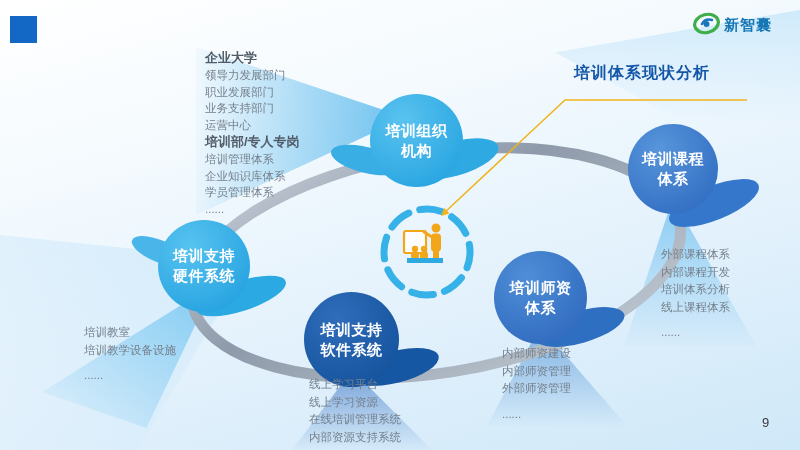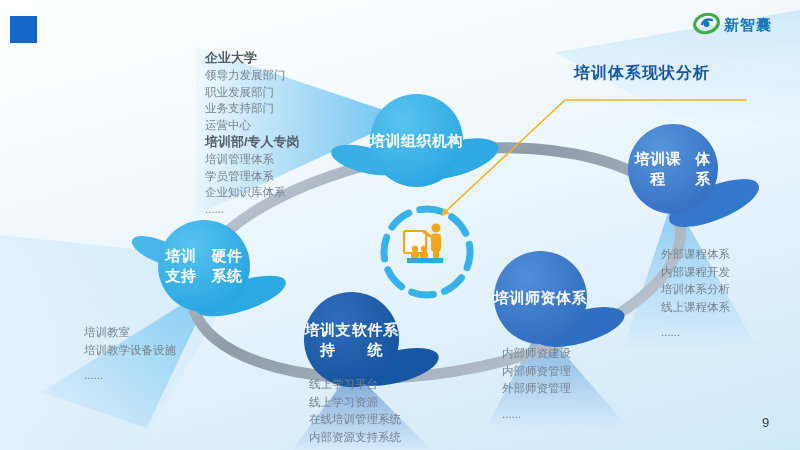--- a/index.html
+++ b/index.html
@@ -36,21 +36,21 @@
   
   .wing{position:absolute;border-radius:50%;z-index:4;}
   .wing-org-r{left:408px;top:142px;width:92px;height:34px;transform:rotate(-16deg);background:#2EA9E2;}
   .wing-org-l{left:330px;top:147px;width:72px;height:26px;transform:rotate(14deg);background:#38AEE5;}
   .wing-course{left:666px;top:186px;width:96px;height:34px;transform:rotate(-22deg);background:#3577CB;}
   .wing-teacher{left:534px;top:311px;width:92px;height:32px;transform:rotate(-16deg);background:#2E6FC2;}
   .wing-software{left:350px;top:351px;width:90px;height:32px;transform:rotate(-14deg);background:#1557A2;}
   .wing-hard-r{left:194px;top:281px;width:94px;height:30px;transform:rotate(-18deg);background:#2BA9E3;}
   .wing-hard-l{left:130px;top:240px;width:58px;height:22px;transform:rotate(22deg);background:#49B5E8;}
   
-  .node{position:absolute;border-radius:50%;display:flex;flex-direction:row;
+  .node{position:absolute;border-radius:50%;display:flex;flex-direction:column;
     align-items:center;justify-content:center;color:#fff;font-weight:bold;
     font-size:15px;line-height:20px;text-align:center;z-index:5;letter-spacing:.5px;}
   .node-organization{left:370px;top:94px;width:93px;height:93px;
     background:radial-gradient(circle at 35% 28%,#59C3EF,#1E9EDE);}
   .node-course{left:628px;top:124px;width:90px;height:90px;
     background:radial-gradient(circle at 35% 28%,#5795DB,#2B66BD);}
   .node-teacher{left:494px;top:251px;width:93px;height:93px;
     background:radial-gradient(circle at 35% 28%,#4F8ED7,#2A63BA);}
   .node-software{left:304px;top:292px;width:95px;height:95px;
     background:radial-gradient(circle at 35% 28%,#2F6CBA,#114E97);}
@@ -155,22 +155,22 @@
   </svg>
 
   <div class="list list-organization">
     <div class="b">企业大学</div>
     <div>领导力发展部门</div>
     <div>职业发展部门</div>
     <div>业务支持部门</div>
     <div>运营中心</div>
     <div class="b">培训部/专人专岗</div>
     <div>培训管理体系</div>
+    <div>企业知识库体系</div>
     <div>学员管理体系</div>
-    <div>企业知识库体系</div>
     <div>......</div>
   </div>
 
   <div class="list list-course">
     <div>外部课程体系</div>
     <div>内部课程开发</div>
     <div>培训体系分析</div>
     <div>线上课程体系</div>
     <div class="gap">......</div>
   </div>

